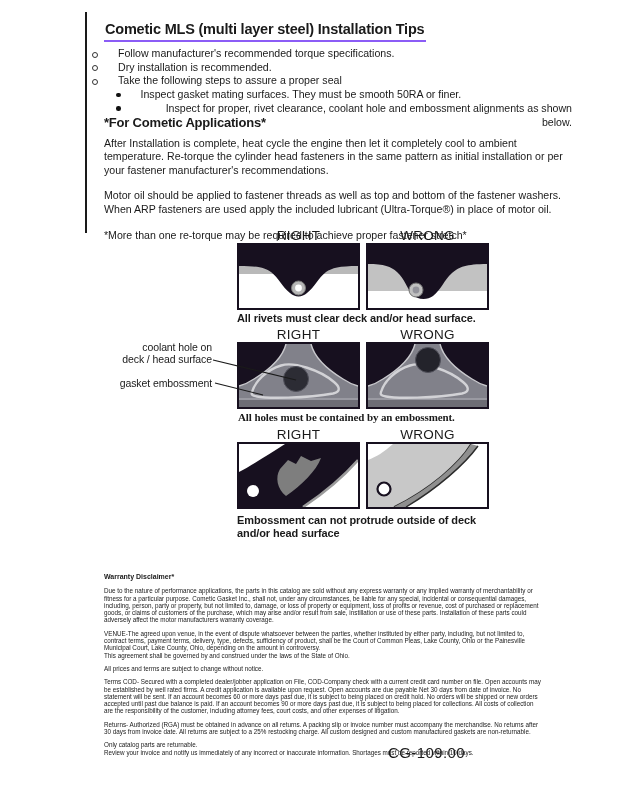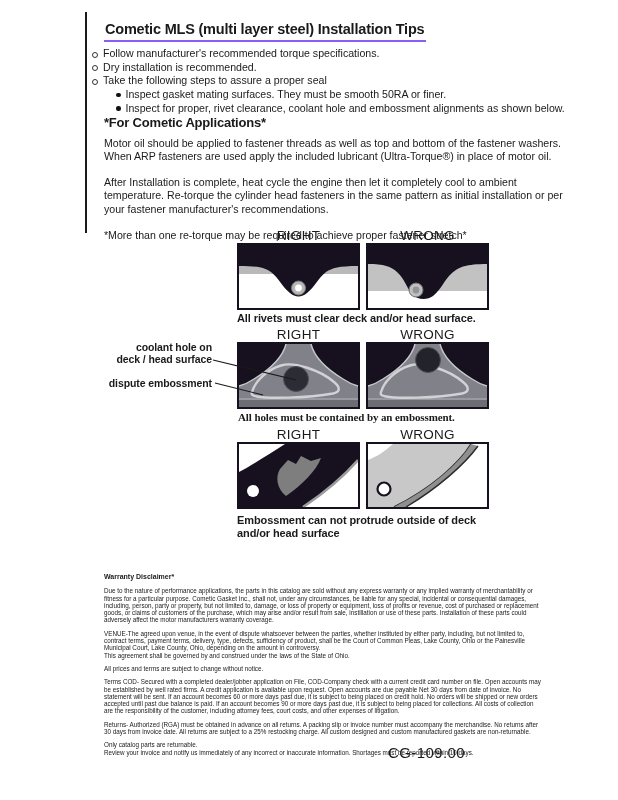--- a/index.html
+++ b/index.html
@@ -8,32 +8,32 @@
     font-family:"Liberation Sans","DejaVu Sans",sans-serif;color:#1a1a1a;
     -webkit-font-smoothing:antialiased;
   }
   .abs{position:absolute;}
   .vrule{position:absolute;left:85px;top:12px;width:2px;height:221px;background:#1a1a1a;}
   .title{
     left:104px;top:21px;font-size:14.5px;font-weight:bold;letter-spacing:-0.2px;
     border-bottom:2px solid #8b5cf6;padding:0 2px 3px 1px;display:inline-block;white-space:nowrap;
   }
   .tips{left:92px;top:47px;width:480px;font-size:10.6px;line-height:13.7px;}
-  .brow{display:flex;align-items:flex-start;}
+  .brow{display:flex;align-items:flex-start;gap:15px;}
   .brow.sub{margin-left:24px;text-align:right;}
   .ring{width:4px;height:4px;border:1px solid #333;border-radius:50%;margin:4.5px 5px 0 0;flex:none;}
   .dot{width:4.5px;height:4.5px;background:#111;border-radius:50%;margin:4.5px 5px 0 0;flex:none;}
   .diesel{left:104px;top:116px;width:462px;font-size:10.6px;line-height:13.6px;}
   .diesel .h2{font-size:13px;font-weight:bold;letter-spacing:-0.2px;margin:0 0 7px 0;}
   .diesel p{margin:0 0 12px 0;}
   .figlabel{position:absolute;width:123px;text-align:center;font-size:13.5px;letter-spacing:0.3px;white-space:nowrap;}
   .panel{position:absolute;width:123px;height:67px;border:2px solid #17101f;box-sizing:border-box;background:#fff;}
   .panel svg{display:block;}
   .figcap{position:absolute;font-size:11px;font-weight:bold;letter-spacing:-0.1px;line-height:12.5px;white-space:nowrap;}
-  .sidelabel{position:absolute;font-size:10.5px;text-align:right;line-height:12px;letter-spacing:-0.1px;width:150px;font-weight:bold;}
+  .sidelabel{position:absolute;font-size:10.5px;text-align:right;line-height:12px;letter-spacing:-0.1px;width:150px;}
   .overlay{position:absolute;left:0;top:0;pointer-events:none;}
   .warranty{left:104px;top:573px;width:440px;font-size:6.3px;line-height:7.3px;}
   .warranty .h3{font-size:7px;font-weight:bold;margin:0 0 7px 0;}
   .warranty p{margin:0 0 6px 0;}
   .footer-code{left:388px;top:744px;font-size:15px;letter-spacing:0.4px;white-space:nowrap;}
 </style>
 </head>
 <body>
 
 <div class="vrule"></div>
@@ -58,22 +58,22 @@
     <span>Inspect gasket mating surfaces.  They must be smooth 50RA or finer.</span>
   </div>
   <div class="brow sub">
     <span class="dot"></span>
     <span>Inspect for proper, rivet clearance, coolant hole and embossment alignments as shown below.</span>
   </div>
 </div>
 
 <div class="diesel abs">
   <div class="h2">*For Cometic Applications*</div>
+  <p>After Installation is complete, heat cycle the engine then let it completely cool to ambient temperature. Re-torque the cylinder head fasteners in the same pattern as initial installation or per your fastener manufacturer's recommendations.</p>
   <p>Motor oil should be applied to fastener threads as well as top and bottom of the fastener washers. When ARP fasteners are used apply the included lubricant (Ultra-Torque®) in place of motor oil.</p>
-  <p>After Installation is complete, heat cycle the engine then let it completely cool to ambient temperature. Re-torque the cylinder head fasteners in the same pattern as initial installation or per your fastener manufacturer's recommendations.</p>
   <p>*More than one re-torque may be required to achieve proper fastener stretch*</p>
 </div>
 
 <div class="figlabel" style="left:237px;top:228px;">RIGHT</div>
 <div class="figlabel" style="left:366px;top:228px;">WRONG</div>
 
 <div class="panel" style="left:237px;top:243px;">
   <svg width="119" height="63" viewBox="0 0 119 63">
     <rect width="119" height="63" fill="#ffffff"></rect>
     <rect y="21" width="119" height="8" fill="#b9b9b9"></rect>
@@ -94,21 +94,21 @@
 </div>
 <div class="figcap" style="left:237px;top:312px;">All rivets must clear deck and/or head surface.</div>
 
 <div class="figlabel" style="left:237px;top:327px;">RIGHT</div>
 <div class="figlabel" style="left:366px;top:327px;">WRONG</div>
 
 <div class="sidelabel" style="left:62px;top:341px;">
   <div>coolant hole on</div>
   <div>deck / head surface</div>
 </div>
-<div class="sidelabel" style="left:62px;top:377px;">dispute embossment</div>
+<div class="sidelabel" style="left:62px;top:377px;">gasket embossment</div>
 
 <div class="panel" style="left:237px;top:342px;">
   <svg width="119" height="63" viewBox="0 0 119 63">
     <rect width="119" height="63" fill="#81818a"></rect>
     <rect y="54" width="119" height="2" fill="#9a9aa2"></rect>
     <rect y="56" width="119" height="7" fill="#6d6d75"></rect>
     <path d="M0,0 L47,0 C44,12 33,24 15,35 C9,39 4,41 0,42 Z" fill="#17101f"></path>
     <path d="M47,0 C44,12 33,24 15,35 C9,39 4,41 0,42" stroke="#c9c9cd" stroke-width="1.4" fill="none"></path>
     <path d="M119,0 L72,0 C75,12 86,24 104,35 C110,39 115,41 119,42 Z" fill="#17101f"></path>
     <path d="M72,0 C75,12 86,24 104,35 C110,39 115,41 119,42" stroke="#c9c9cd" stroke-width="1.4" fill="none"></path>

